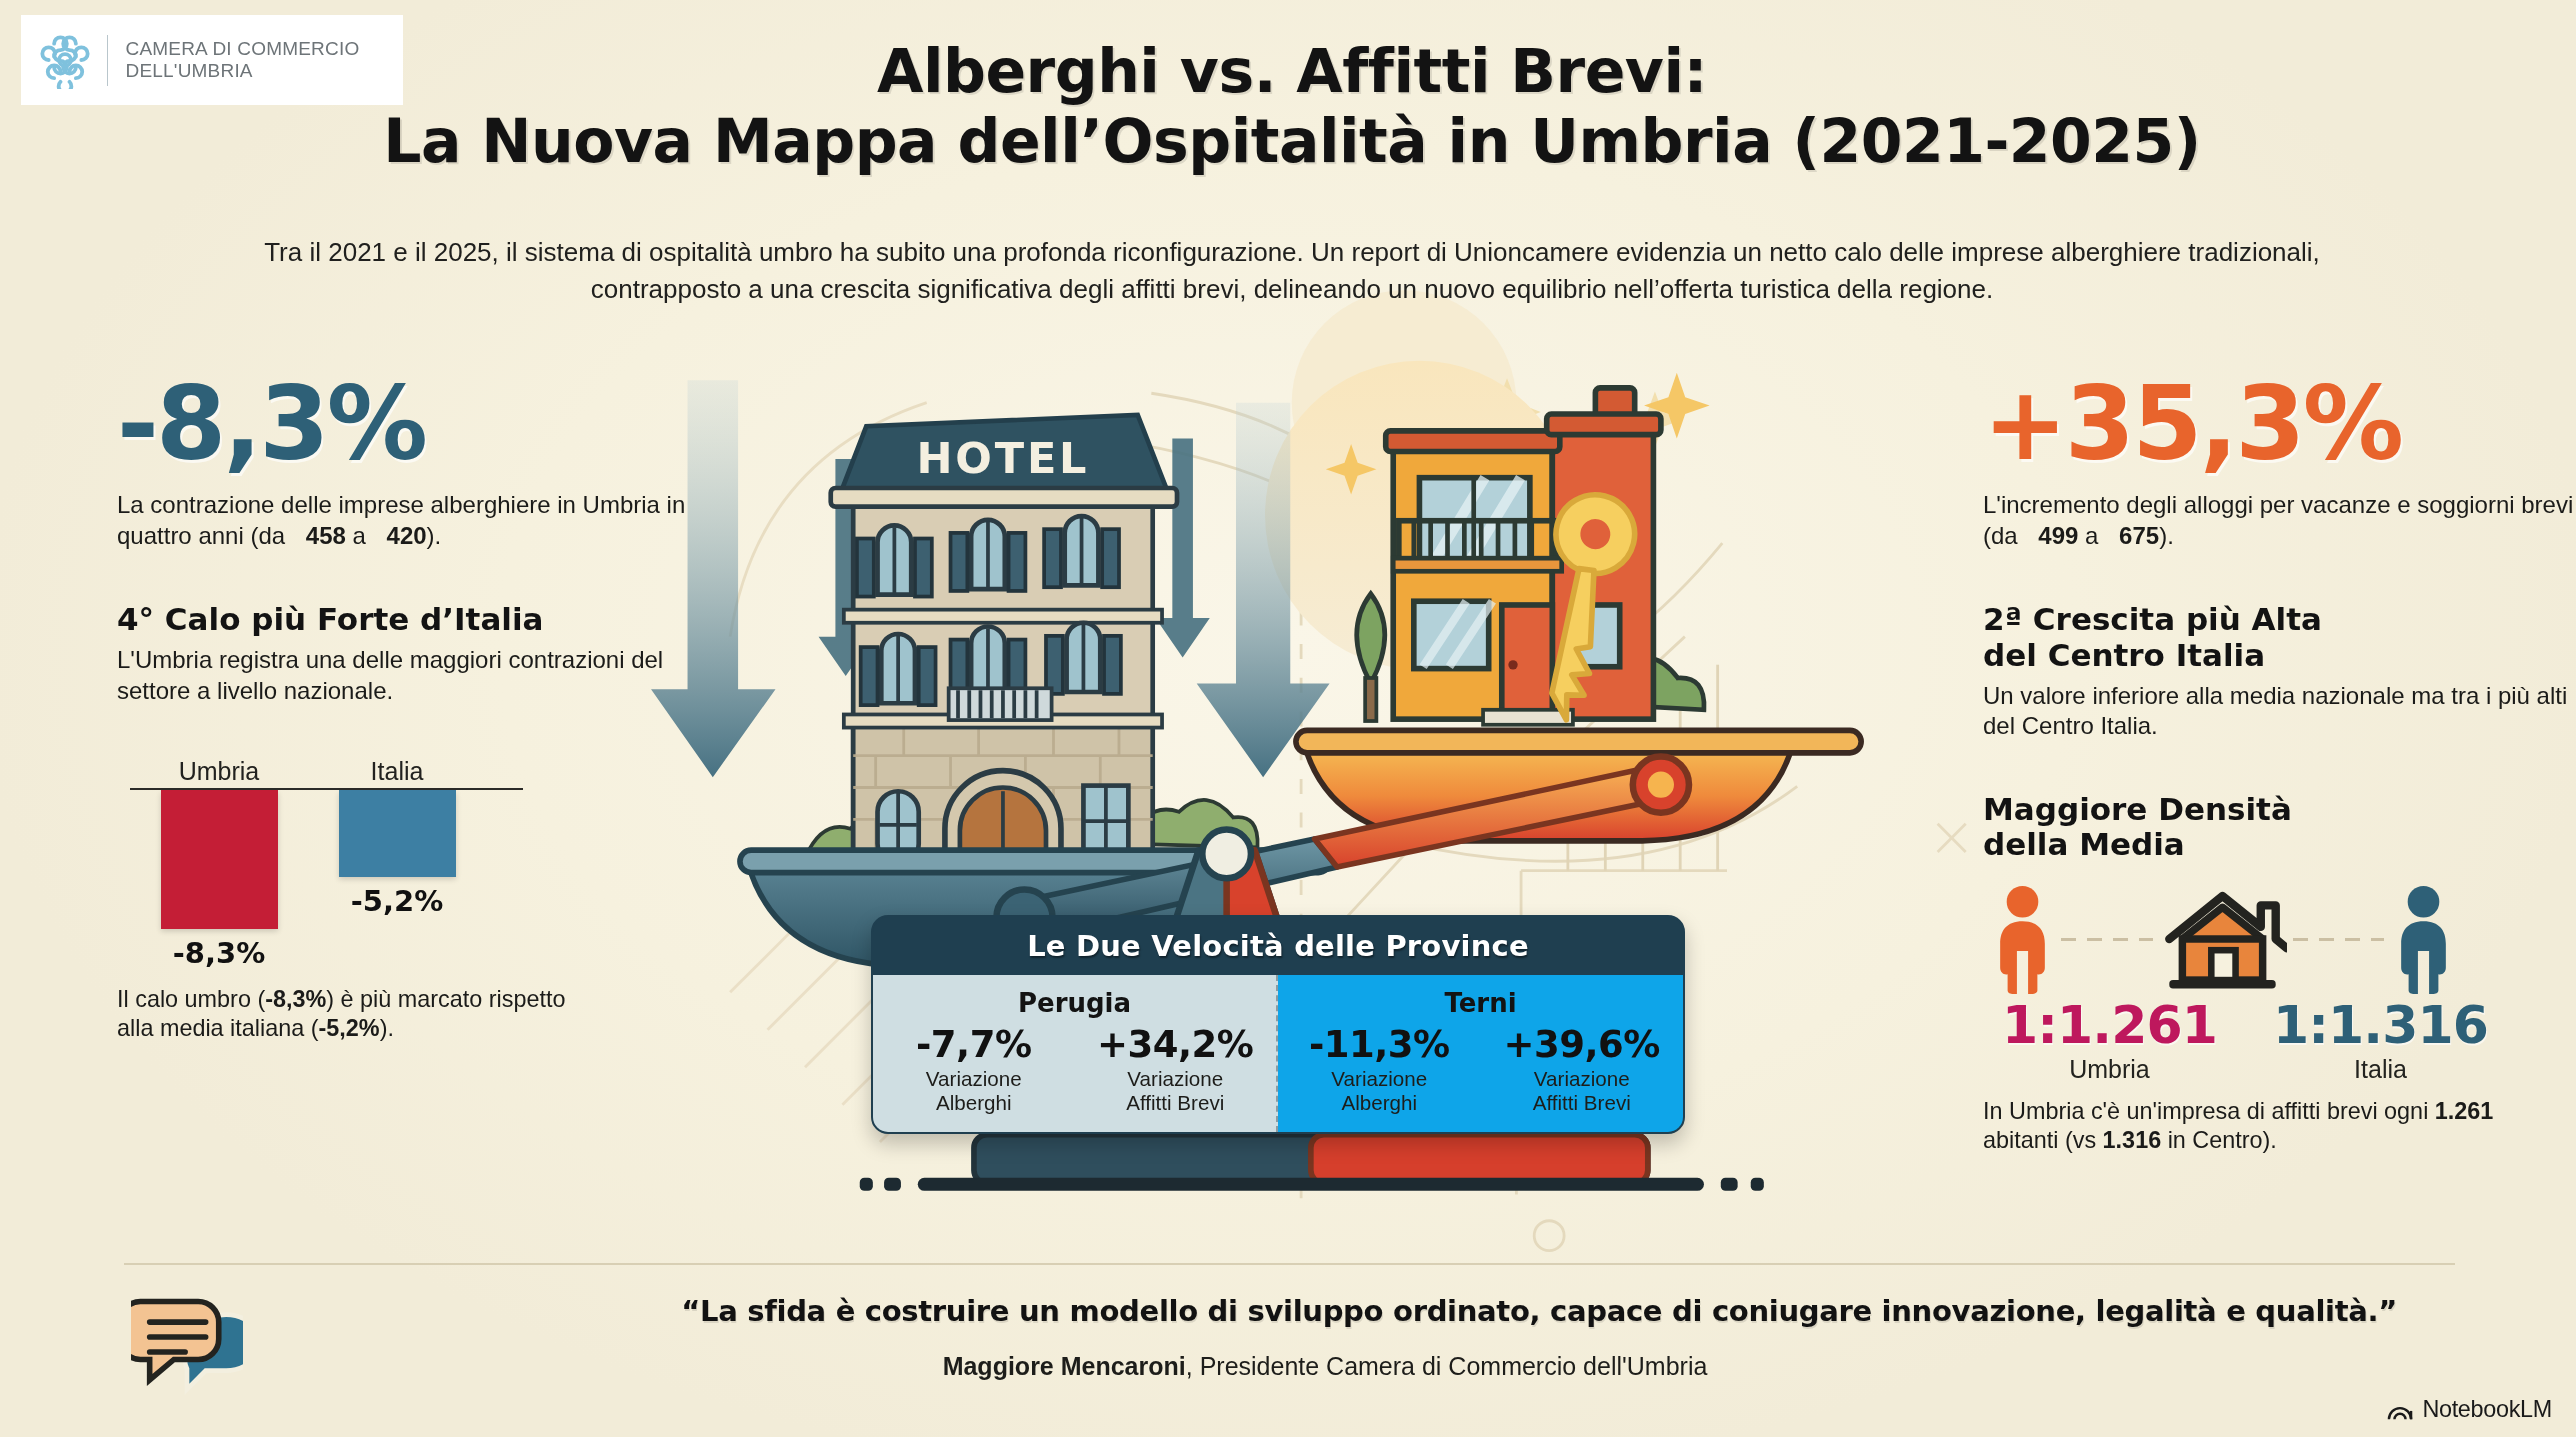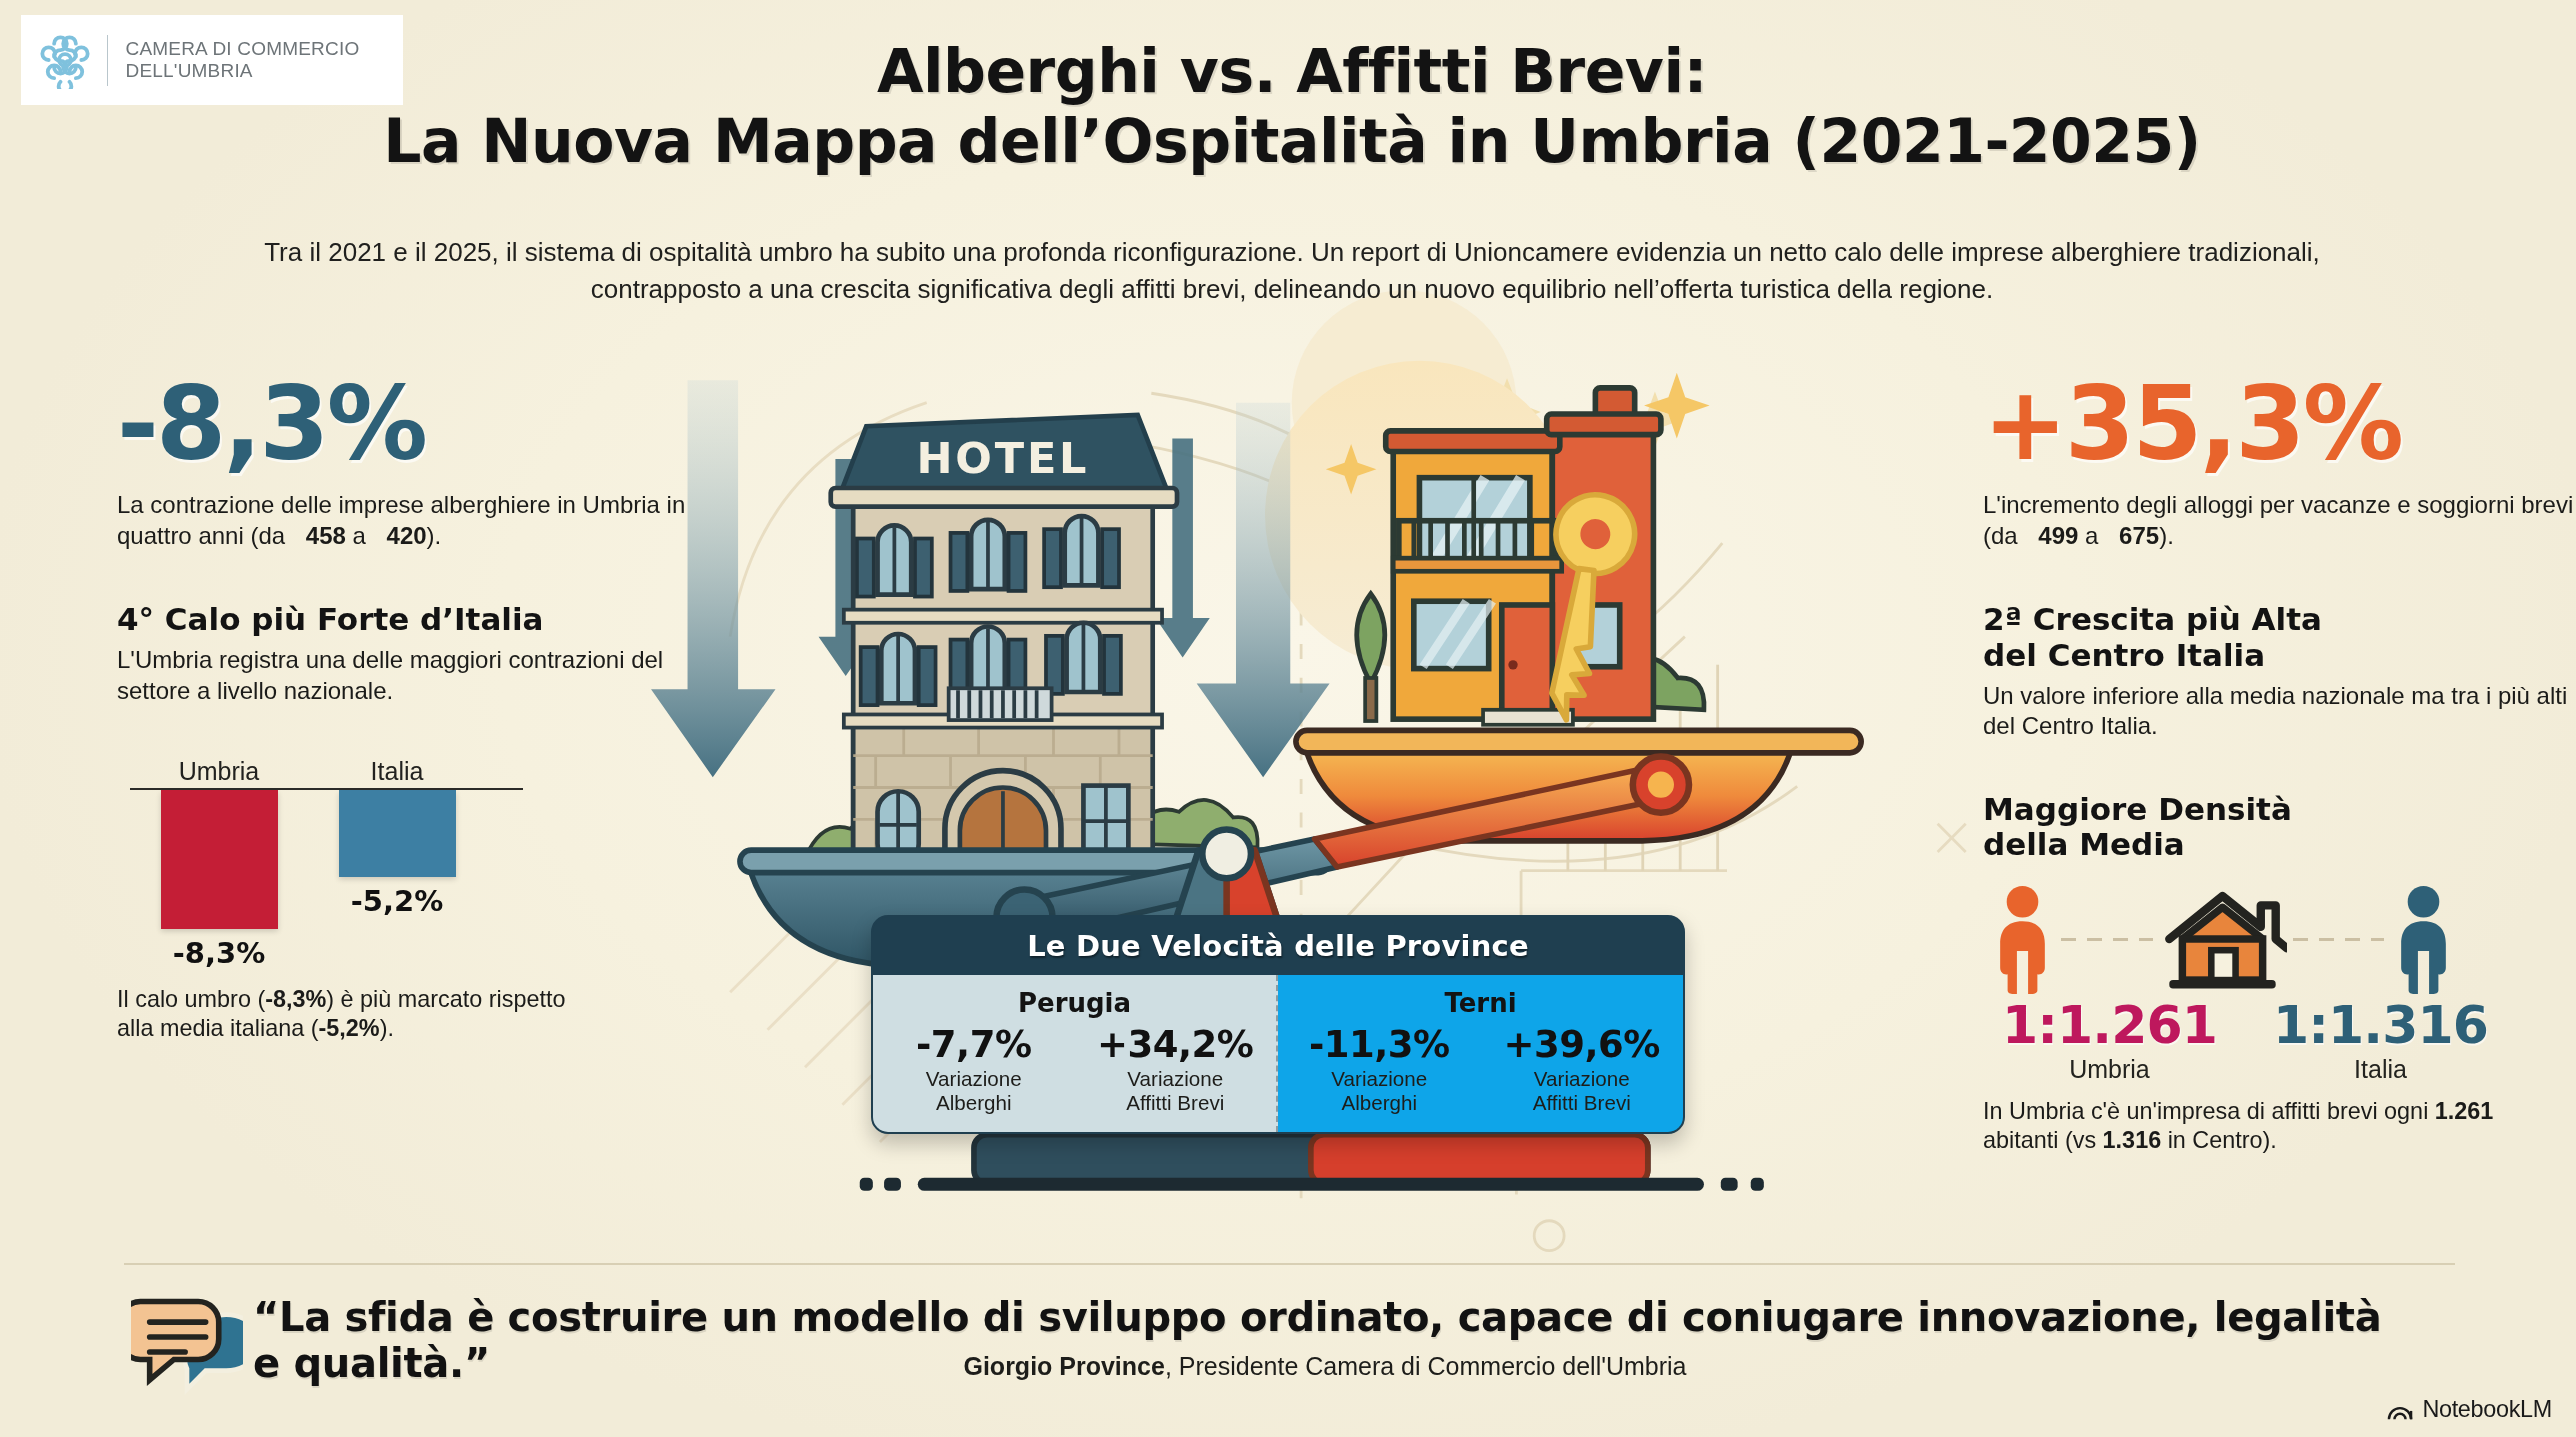--- a/index.html
+++ b/index.html
@@ -179,23 +179,23 @@
     font-size: 37px; color: #111; line-height: 1; letter-spacing: -0.5px;
   }
   .prov-cell .pk {
     font-size: 20.6px; color: #1d1d1a; line-height: 1.16; margin-top: 4.7px;
   }
 
   
   #rule { position: absolute; left: 124px; top: 1263px; width: 2331px; height: 1.9px; background: #d8cfb4; }
   #quote-icon { position: absolute; left: 131px; top: 1294px; width: 112px; height: 101px; }
   #quote {
-    position: absolute; left: 253px; top: 1294px; width: 2144px; text-align: left;
+    position: absolute; left: 253px; top: 1294px; width: 2144px; text-align: right;
     font-family: "DejaVu Sans", sans-serif; font-weight: 700;
-    font-size: 40px; color: #121212; letter-spacing: -0.3px;
+    font-size: 29px; color: #121212; letter-spacing: -0.3px;
     text-shadow: 0.9px 1.9px 0 rgba(0,0,0,.10);
   }
   #attrib {
     position: absolute; left: 253px; top: 1352px; width: 2144px; text-align: center;
     font-size: 25px; color: #1d1d1a;
   }
   #attrib b { font-weight: 700; }
 
   #watermark {
     position: absolute; right: 24px; bottom: 15px;
@@ -603,21 +603,21 @@
   <path d="M44 26 a36 30 0 1 1 36 30 h -22 l -20 20 v -22 a30 26 0 0 1 6 -28 z" transform="translate(22,26)" fill="#2f7391" stroke="#f3efdf" stroke-width="5"></path>
   <path d="M10 8 h62 a22 22 0 0 1 22 22 v18 a22 22 0 0 1 -22 22 h -26 l -26 22 v -22 h -10 a22 22 0 0 1 -22 -22 V30 A22 22 0 0 1 10 8 z" fill="#f3c392" stroke="#23231f" stroke-width="6"></path>
   <g stroke="#23231f" stroke-width="6" stroke-linecap="round">
     <path d="M20 30 h60"></path>
       <path d="M20 46 h60"></path>
       <path d="M20 62 h38"></path>
   </g>
 </svg>
 
 <div id="quote">“La sfida è costruire un modello di sviluppo ordinato, capace di coniugare innovazione, legalità e qualità.”</div>
-<div id="attrib"><b>Giorgio Province</b><span>, Presidente Camera di Commercio dell'Umbria</span></div>
+<div id="attrib"><b>Maggiore Mencaroni</b><span>, Presidente Camera di Commercio dell'Umbria</span></div>
 
 <div id="watermark">
   <svg width="28" height="24" viewBox="0 0 30 26">
     <g fill="none" stroke="#1a1a1a" stroke-width="2.6">
       <path d="M3 23 A12 12 0 0 1 27 23"></path>
       <path d="M9 23 A6 6 0 0 1 21 23"></path>
       <path d="M27 23 v-9"></path>
     </g>
   </svg>
   <span>NotebookLM</span>

